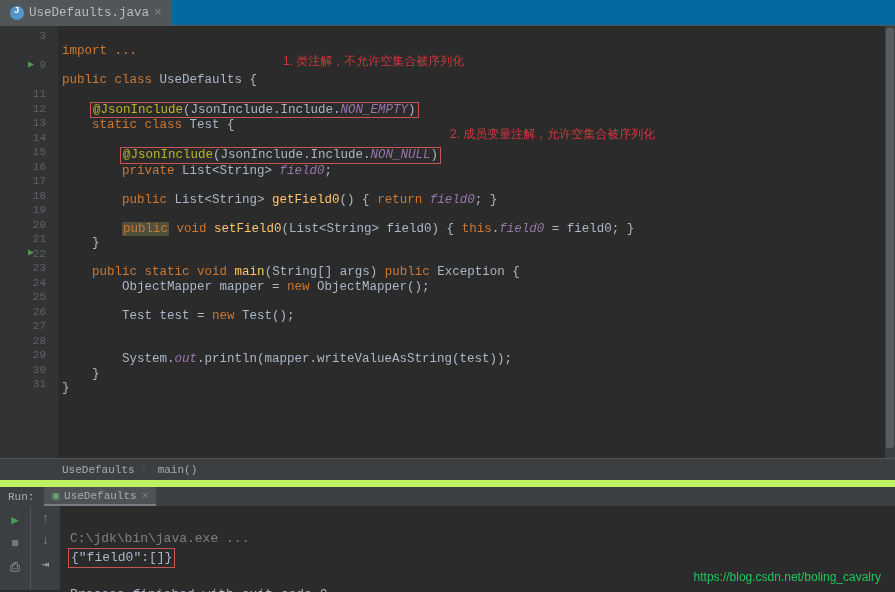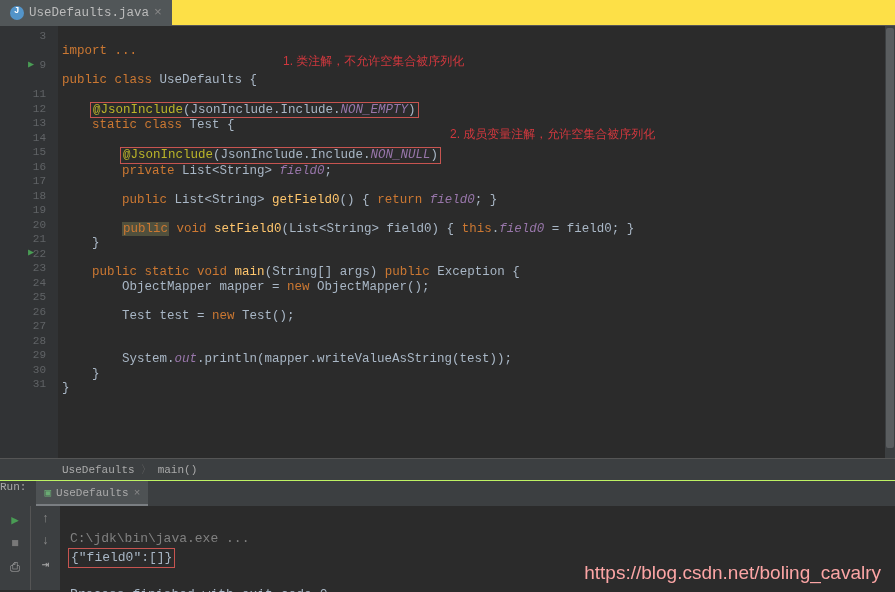--- a/index.html
+++ b/index.html
@@ -6,21 +6,21 @@
 body {
   width: 895px;
   height: 592px;
   background: #2b2b2b;
   font-family: Consolas, 'Courier New', monospace;
   font-size: 12.5px;
   color: #a9b7c6;
   overflow: hidden;
   position: relative;
 }
-.tabs { height: 26px; background: #fde047; display: flex; align-items: center; border-bottom: 1px solid #555; }
+.tabs { height: 26px; background: #0369a1; display: flex; align-items: center; border-bottom: 1px solid #555; }
 .tab {
   display: flex; align-items: center; gap: 5px; padding: 0 10px; height: 26px;
   background: #515658; color: #bbb;
 }
 .tab .icon-java { width: 14px; height: 14px; background: #5394c9; border-radius: 50%; display: inline-block; position: relative; }
 .tab .icon-java::after { content: 'J'; position: absolute; color: #fff; font-size: 9px; left: 4px; top: 0; font-weight: bold; }
 .tab .close { color: #888; font-size: 13px; }
 .editor { display: flex; height: 432px; background: #2b2b2b; position: relative; }
 .gutter { width: 54px; background: #313335; text-align: right; padding-right: 8px; color: #606366; font-size: 11px; line-height: 14.5px; padding-top: 3px; position: relative; }
 .gutter .run-gutter { position: absolute; left: 28px; color: #499c54; font-size: 10px; }
@@ -38,43 +38,43 @@
   position: absolute; color: #d0383e; font-family: 'Microsoft YaHei', sans-serif;
   font-size: 12px; font-weight: 500;
 }
 .breadcrumb {
   height: 22px; background: #3c3f41; border-top: 1px solid #555;
   display: flex; align-items: center; padding-left: 62px; gap: 6px;
   font-size: 11px; color: #aaa;
 }
 .breadcrumb .sep { color: #666; }
 .run-header {
-  height: 26px; background: #3c3f41; border-top: 1px solid #bef264;
-  display: flex; gap: 10px;
+  height: 26px; background: #3c3f41; border-top: 7px solid #bef264;
+  display: flex; align-items: center; padding-left: 8px; gap: 10px;
   font-size: 11px; color: #aaa;
 }
 .run-tab {
   display: flex; align-items: center; gap: 5px; padding: 2px 8px;
   background: #4e5254; border-bottom: 2px solid #7a7e82;
 }
 .run-tab .close { color: #888; }
 .console-area { display: flex; height: 84px; background: #2b2b2b; position: relative; }
 .console-left {
   width: 30px; background: #3c3f41; display: flex; flex-direction: column; align-items: center;
   padding-top: 6px; gap: 8px;
 }
 .console-left .btn { width: 16px; height: 16px; display: flex; align-items: center; justify-content: center; }
 .console-left2 {
   width: 30px; background: #3c3f41; display: flex; flex-direction: column; align-items: center;
   padding-top: 6px; gap: 8px; border-left: 1px solid #555;
 }
 .console-out { flex: 1; padding: 6px 10px; white-space: pre; font-size: 13px; line-height: 18px; position: relative; }
 .watermark {
-  position: absolute; right: 14px; bottom: 8px; color: #fca5a5;
-  font-family: Arial, sans-serif; font-size: 19px;
+  position: absolute; right: 14px; bottom: 8px; color: #22c55e;
+  font-family: Arial, sans-serif; font-size: 12px;
 }
 .scrollbar-v {
   position: absolute; right: 0; top: 26px; width: 10px; height: 432px;
   background: #3c3f41;
 }
 .scrollbar-v .thumb { position: absolute; width: 8px; left: 1px; background: #5a5d5f; border-radius: 2px; }
 </style>
 </head>
 <body>
 

